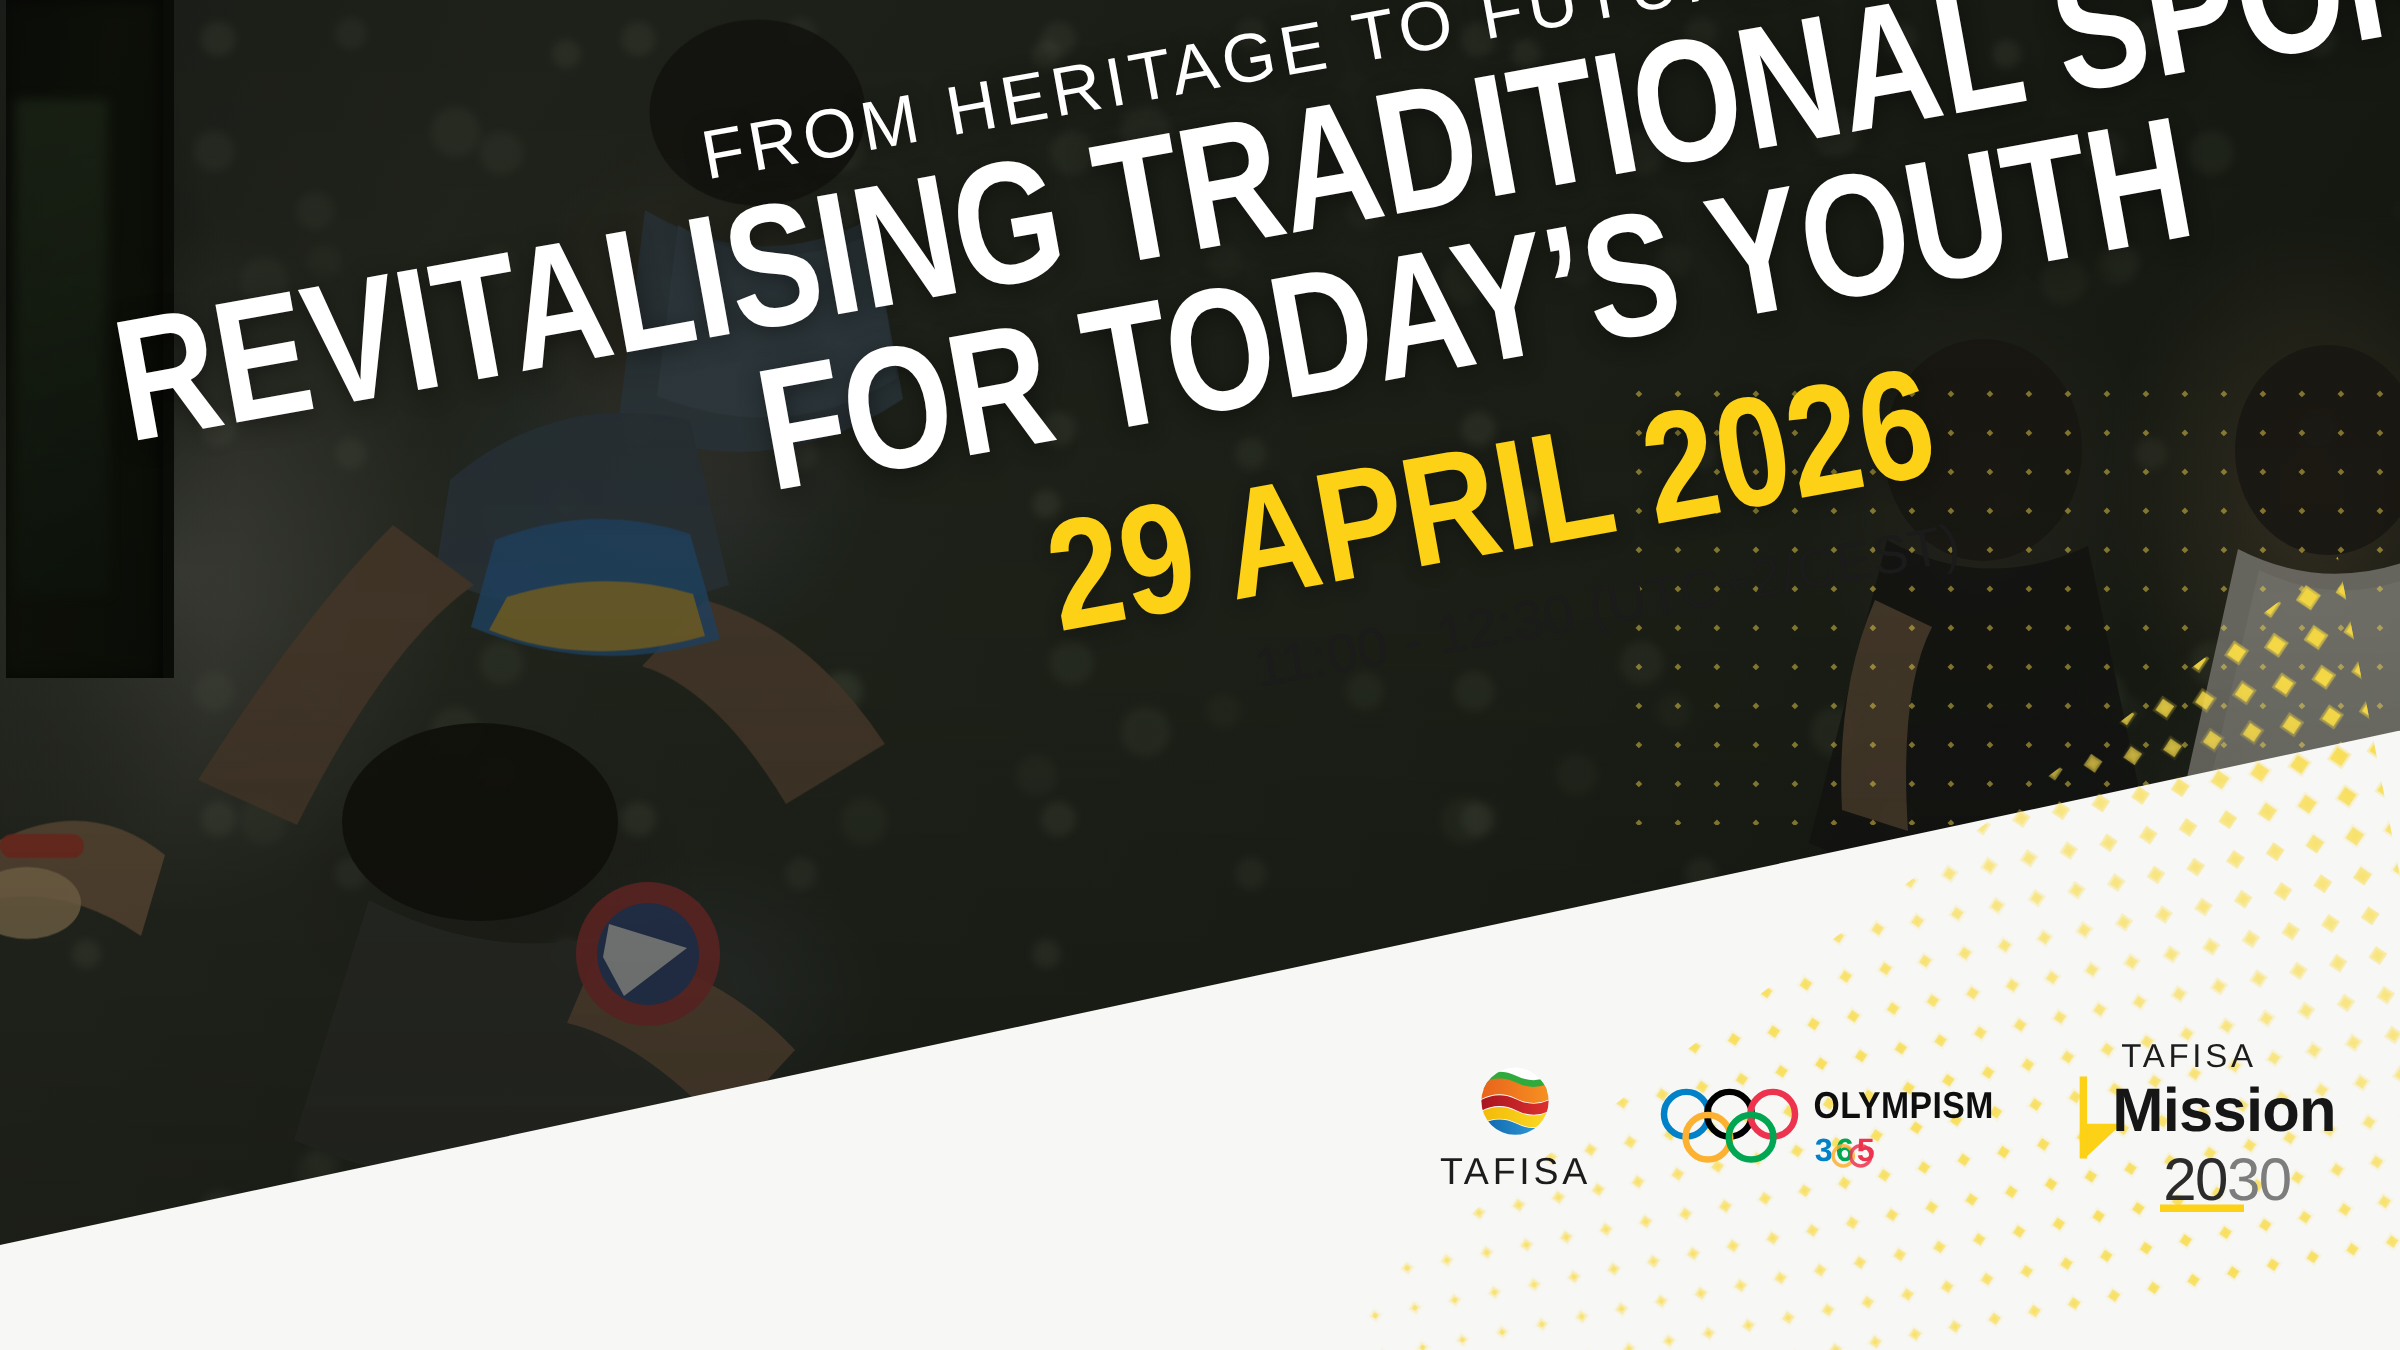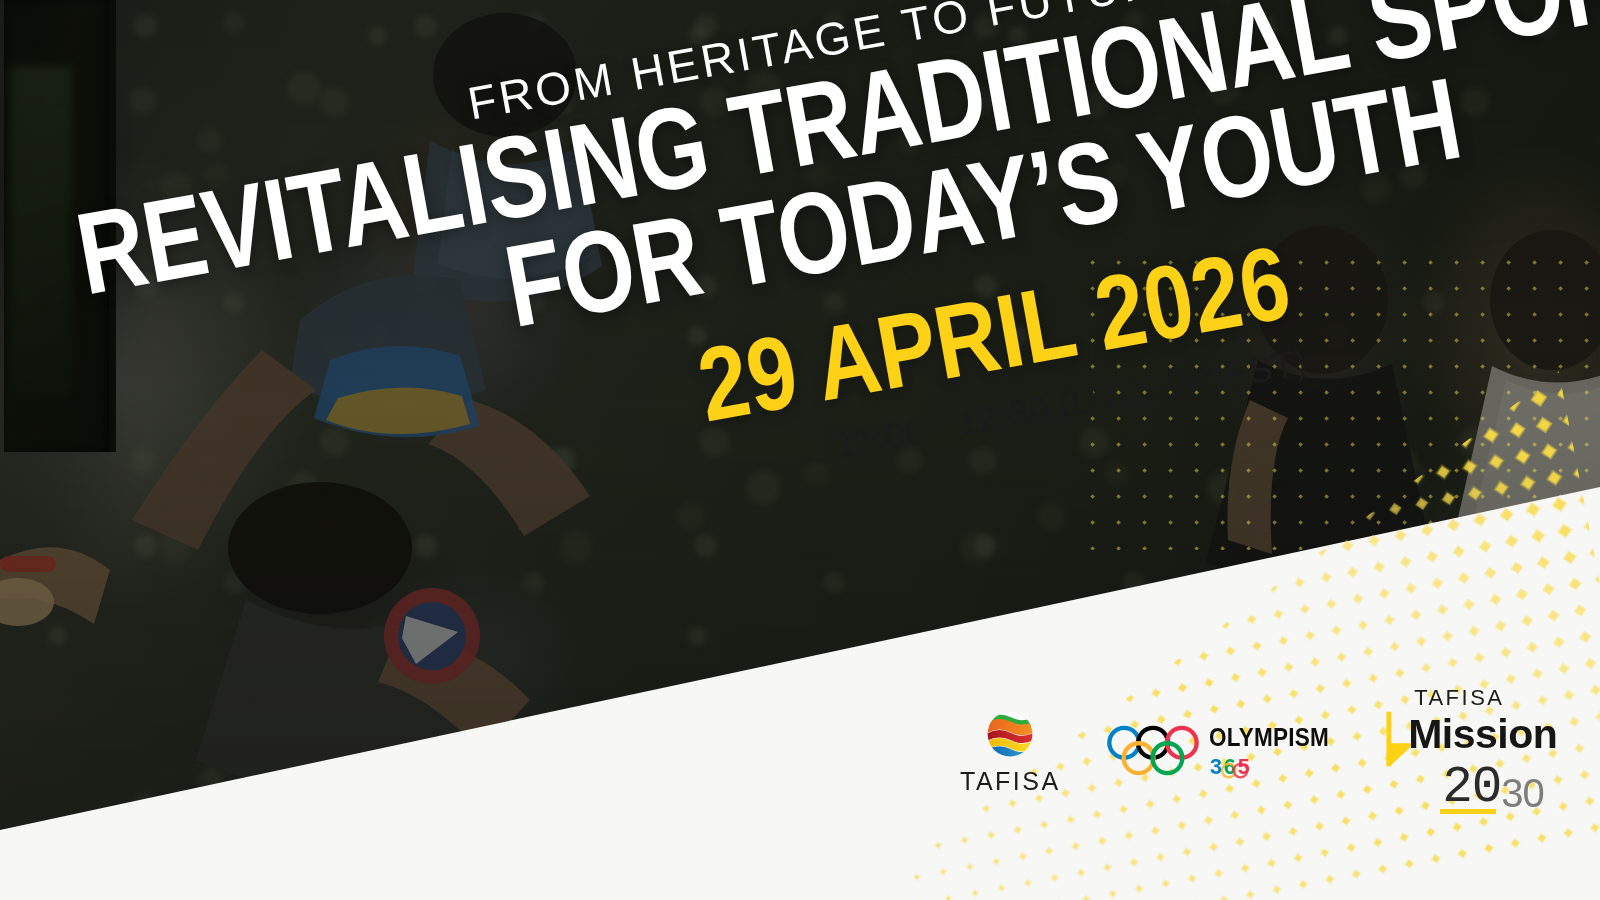--- a/index.html
+++ b/index.html
@@ -187,22 +187,22 @@
   }
   .mission-mid { position:relative; height:46px; display:flex; align-items:center; }
   .mission-flag { position:absolute; left:0; top:-2px; width:34px; height:58px; }
   .mission-word {
     font-family:"Liberation Sans", sans-serif;
     font-weight:bold; font-size:41px; letter-spacing:-.5px; color:#161616;
     margin-left:22px; position:relative; z-index:2;
   }
   .mission-year { position:relative; margin-left:56px; display:flex; align-items:flex-end; }
   .mission-20 {
-    font-family:Liberation Mono, monospace; font-weight:300;
-    font-size:51px; color:#2b2b2b; letter-spacing:-1px;
+    font-family:Liberation Sans, sans-serif; font-weight:300;
+    font-size:40px; color:#2b2b2b; letter-spacing:-1px;
   }
   .mission-30 {
     font-family:Liberation Sans, sans-serif; font-weight:300;
     font-size:40px; color:#7d7d7d; letter-spacing:-1px;
   }
   .mission-underline {
     position:absolute; left:-2px; bottom:2px; width:56px; height:5px; background:#fcd116;
   }
 </style>
 </head>

